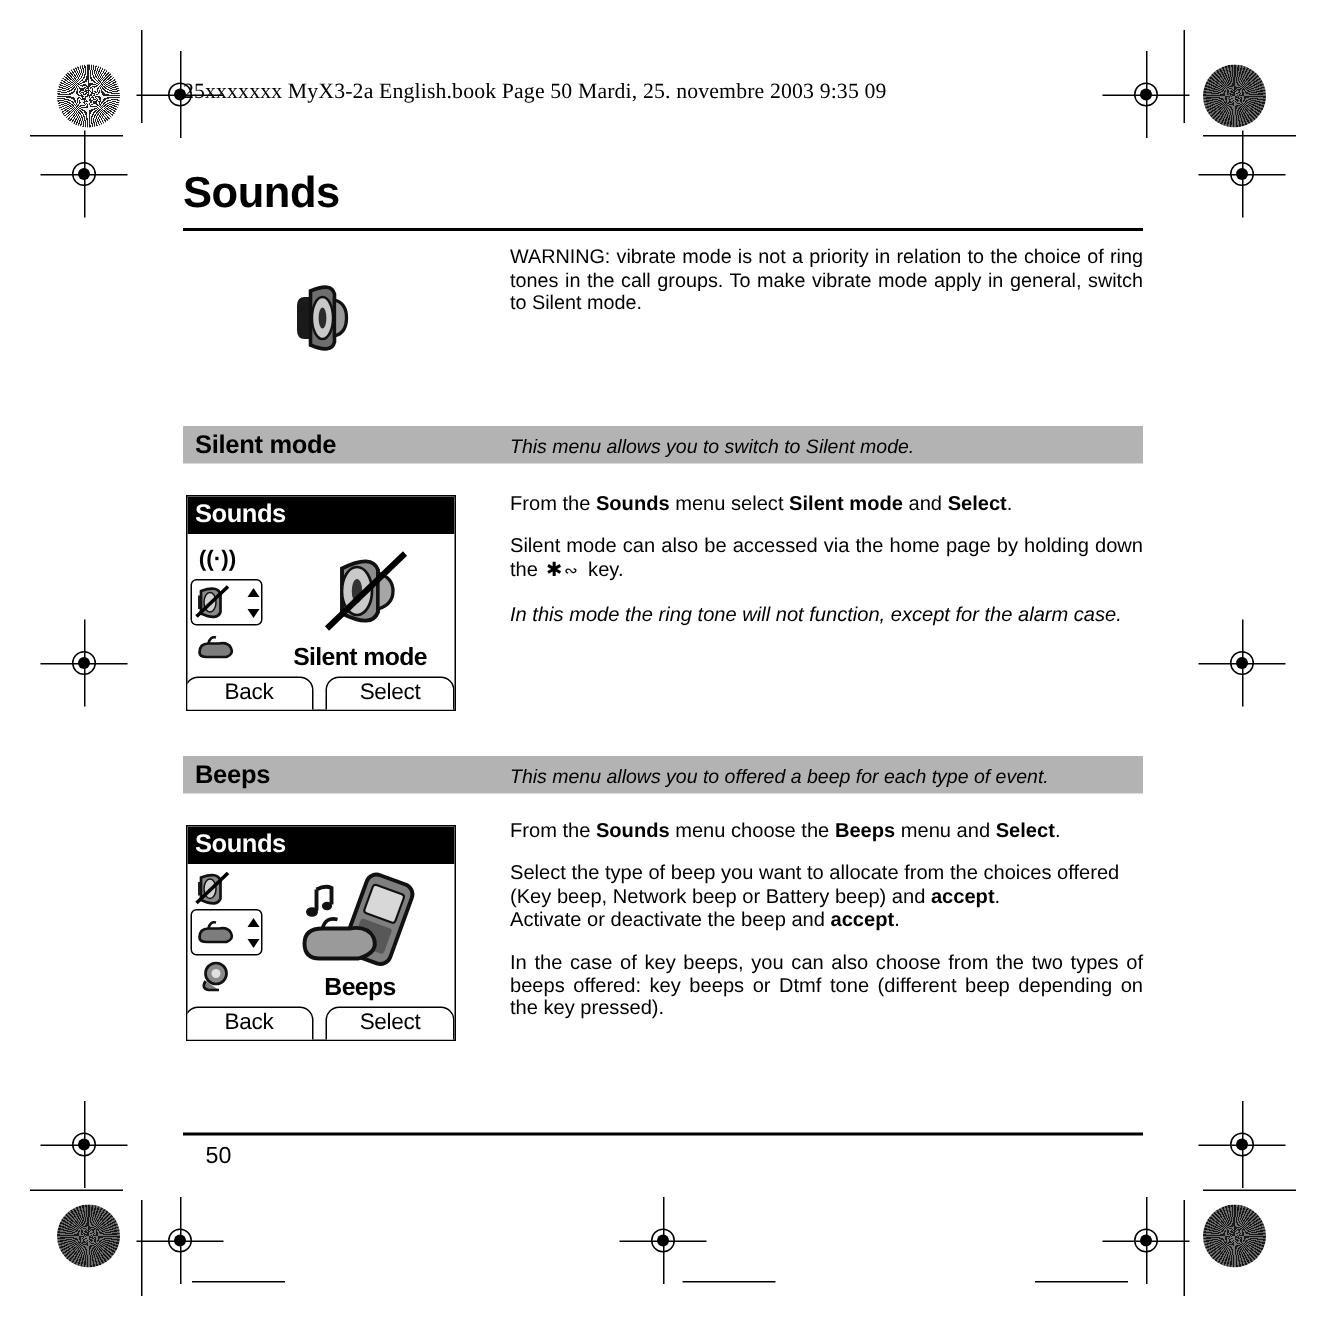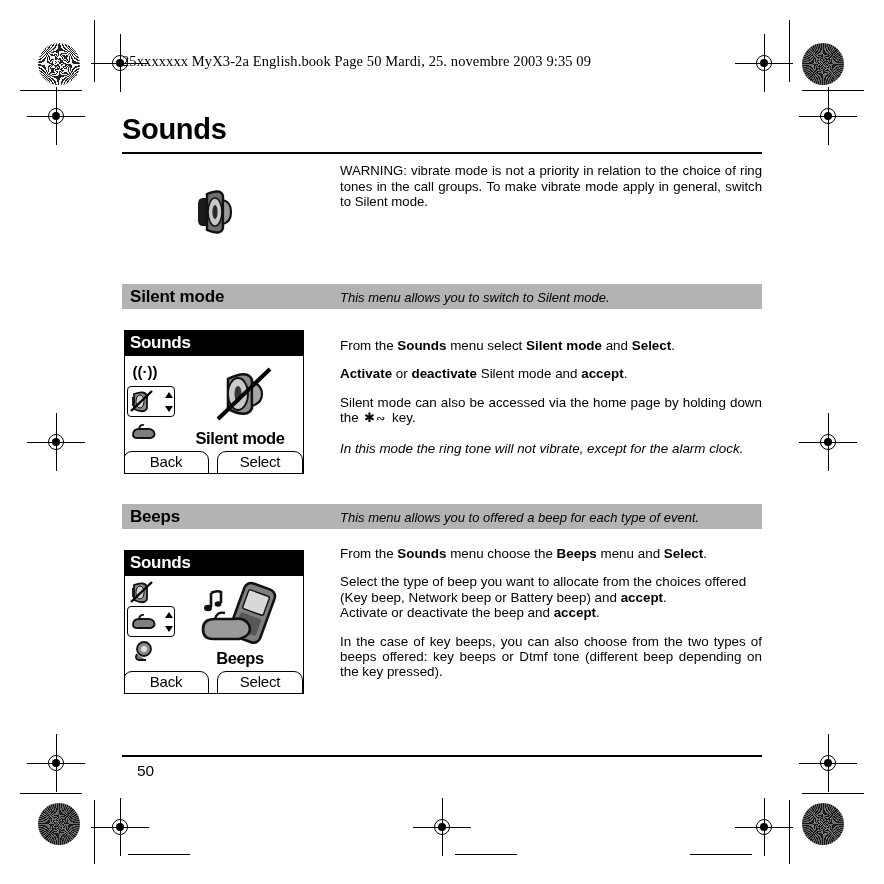--- a/index.html
+++ b/index.html
@@ -394,31 +394,30 @@
         <line x1="14" y1="56" x2="66" y2="6" stroke="#000" stroke-width="4"></line>
       </svg>
     </div>
     <div class="hero-label">Silent mode</div>
     <div class="softkeys">
       <div class="sk left">Back</div>
       <div class="sk right">Select</div>
     </div>
   </div>
 
-  <div class="body-text" style="top:338px;">
+  <div class="body-text" style="top:328px;">
     <p>From the <b>Sounds</b> menu select <b>Silent mode</b>  and <b>Select</b>.</p>
-    <p><b>Activate</b> or <b>deactivate</b> Silent mode and <b>accept</b>.</p>
     <p class="just">Silent mode can also be accessed via the home page by holding down the
       <span class="inline-ic">
         <svg viewBox="0 0 26 14" width="26" height="14">
             <text x="2" y="12" font-size="13" font-family="Liberation Sans, sans-serif">✱</text>
             <text x="14" y="12" font-size="11" font-family="Liberation Sans, sans-serif">∾</text>
           </svg>
       </span> key.</p>
-    <p class="tight just"><i>In this mode the ring tone will not vibrate, except for the alarm clock.</i></p>
+    <p class="tight just"><i>In this mode the ring tone will not function, except for the alarm case.</i></p>
   </div>
 
   <div class="section-bar" style="top:504px;">
     <div class="sec-name">Beeps</div>
     <div class="sec-desc">This menu allows you to offered a beep for each type of event.</div>
   </div>
 
   <div class="phone" style="left:2px; top:550px;">
     <div class="titlebar">
       <span>Sounds</span>

